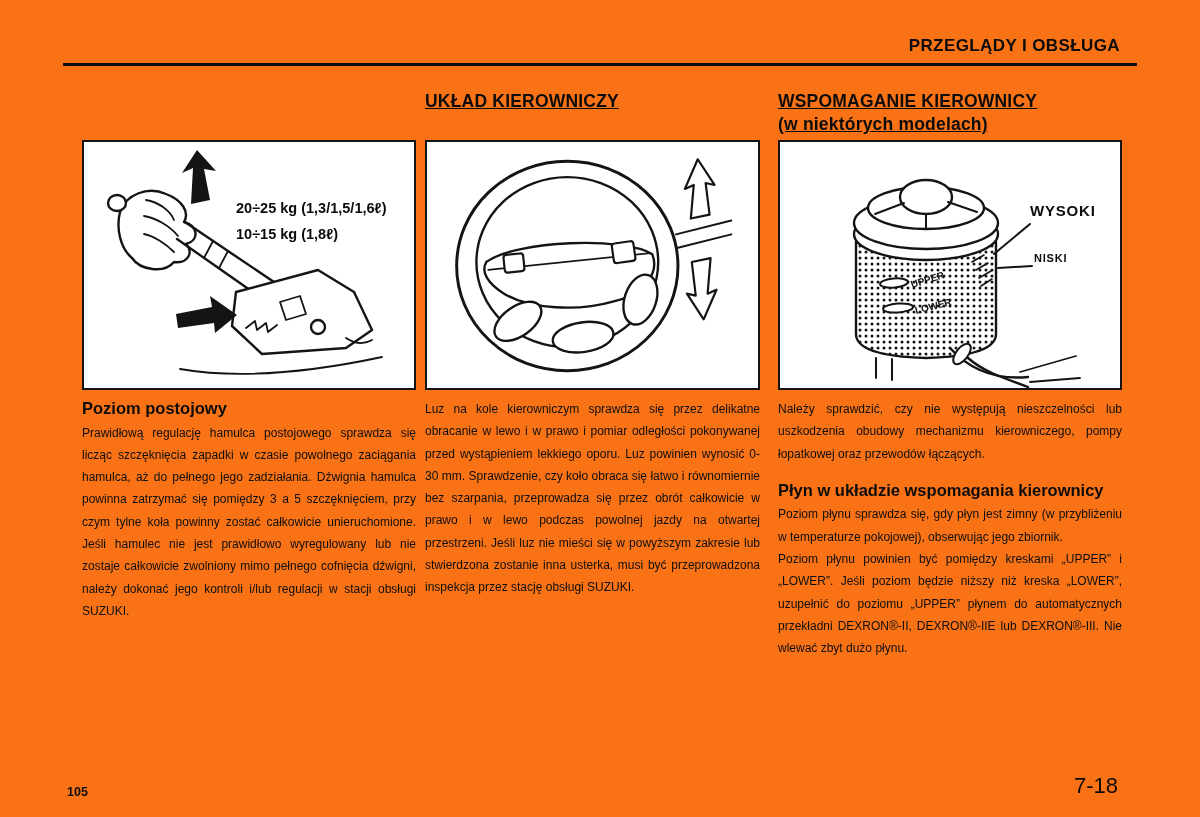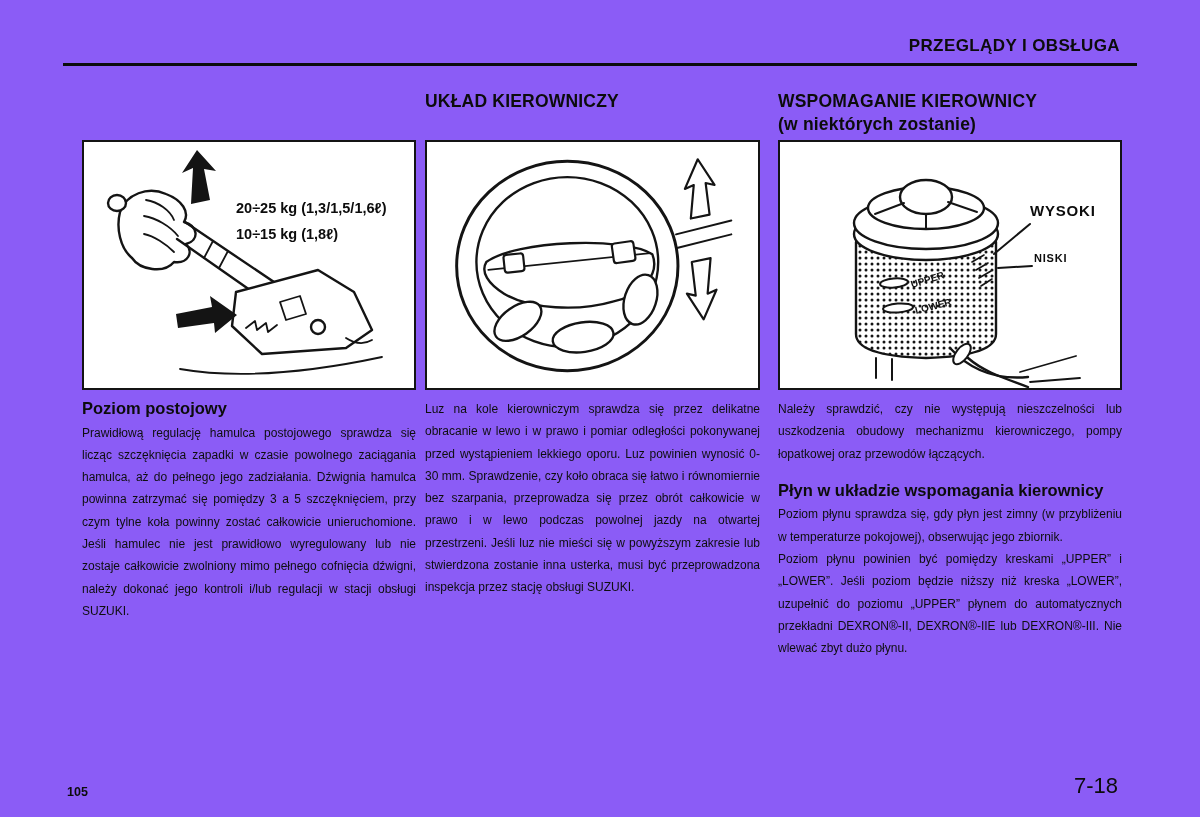--- a/index.html
+++ b/index.html
@@ -1,34 +1,34 @@
 <!DOCTYPE html>
 <html><head>
 <meta charset="utf-8">
 <style>
   * { box-sizing: border-box; }
   html,body { margin:0; padding:0; background:#ffffff; }
   .page {
-    position:relative; width:1200px; height:817px; background:#8b5cf6;
+    position:relative; width:1200px; height:817px; background:#f97316;
     font-family:"Liberation Sans", sans-serif; color:#0c0c0c; overflow:hidden;
   }
   .header-title {
     position:absolute; top:36px; right:80px;
     font-size:17px; font-weight:700; letter-spacing:.4px; white-space:nowrap;
   }
   .header-rule {
     position:absolute; left:63px; right:63px; top:63px; height:3px; background:#0c0c0c;
   }
   .col { position:absolute; top:0; height:817px; }
   .col-left  { left:82px;  width:334px; }
   .col-mid   { left:425px; width:335px; }
   .col-right { left:778px; width:344px; }
   .col-heading {
     position:absolute; top:90px; left:0; right:0;
-    font-size:17.5px; font-weight:700; line-height:23px; letter-spacing:.2px;
+    font-size:17.5px; font-weight:700; line-height:23px; letter-spacing:.2px;text-decoration:underline;
   }
   .fig {
     position:absolute; top:140px; left:0; right:0; height:250px;
     border:2px solid #141414; background:#fff;
   }
   .fig svg { position:absolute; left:0; top:0; width:100%; height:100%; }
   .fig-label { position:absolute; font-weight:700; white-space:nowrap; }
   .hb-label1 { left:152px; top:58px;  font-size:14.5px; }
   .hb-label2 { left:152px; top:84px;  font-size:14.5px; }
   .res-label1 { left:250px; top:60px;  font-size:15px; letter-spacing:.8px; }
@@ -123,21 +123,21 @@
       </svg>
     </div>
     <div class="body-block">
       <p>Luz na kole kierowniczym sprawdza się przez delikatne obracanie w lewo i w prawo i pomiar odległości pokonywanej przed wystąpieniem lekkiego oporu. Luz powinien wynosić 0-30 mm. Sprawdzenie, czy koło obraca się łatwo i równomiernie bez szarpania, przeprowadza się przez obrót całkowicie w prawo i w lewo podczas powolnej jazdy na otwartej przestrzeni. Jeśli luz nie mieści się w powyższym zakresie lub stwierdzona zostanie inna usterka, musi być przeprowadzona inspekcja przez stację obsługi SUZUKI.</p>
     </div>
   </div>
 
   <div class="col col-right">
     <div class="col-heading">
       <div>WSPOMAGANIE KIEROWNICY</div>
-      <div>(w niektórych zostanie)</div>
+      <div>(w niektórych modelach)</div>
     </div>
     <div class="fig">
       <svg viewBox="0 0 340 246">
         <defs>
           <pattern id="dots" width="6" height="6" patternUnits="userSpaceOnUse">
             <circle cx="2" cy="2" r="1.5" fill="#141414"></circle>
           </pattern>
         </defs>
         <g class="lineart" stroke-width="2.4">
 

